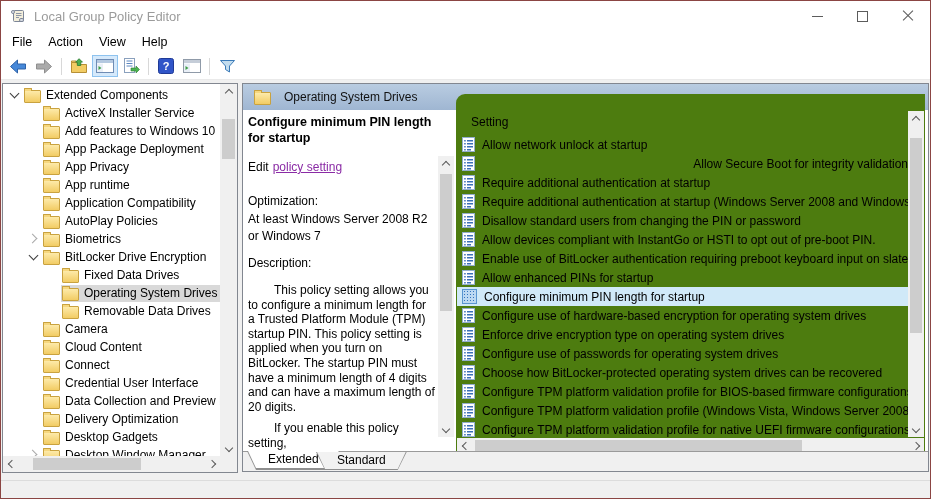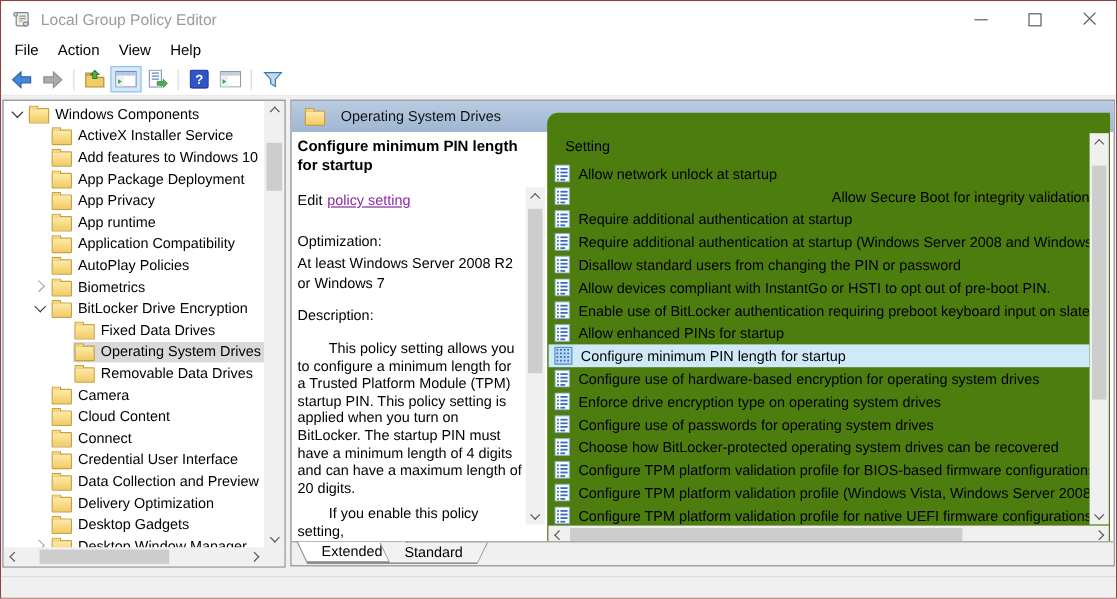--- a/index.html
+++ b/index.html
@@ -204,21 +204,21 @@
   </div>
 
   <div class="main-bg"></div>
 
   <div class="tree-pane">
     <div class="tree-rows" id="tree-rows">
         <div class="tree-row" style="top: 2px;">
     <span class="chev exp" style="margin-left: 4px;"></span>
     <span class="hl">
       <span class="folder-icon"></span>
-      <span class="t-label">Windows Components</span>
+      <span class="t-label">Extended Components</span>
     </span>
   </div>
         <div class="tree-row" style="top: 20px;">
     <span class="chev" style="margin-left: 23px;"></span>
     <span class="hl">
       <span class="folder-icon"></span>
       <span class="t-label">ActiveX Installer Service</span>
     </span>
   </div>
         <div class="tree-row" style="top: 38px;">

